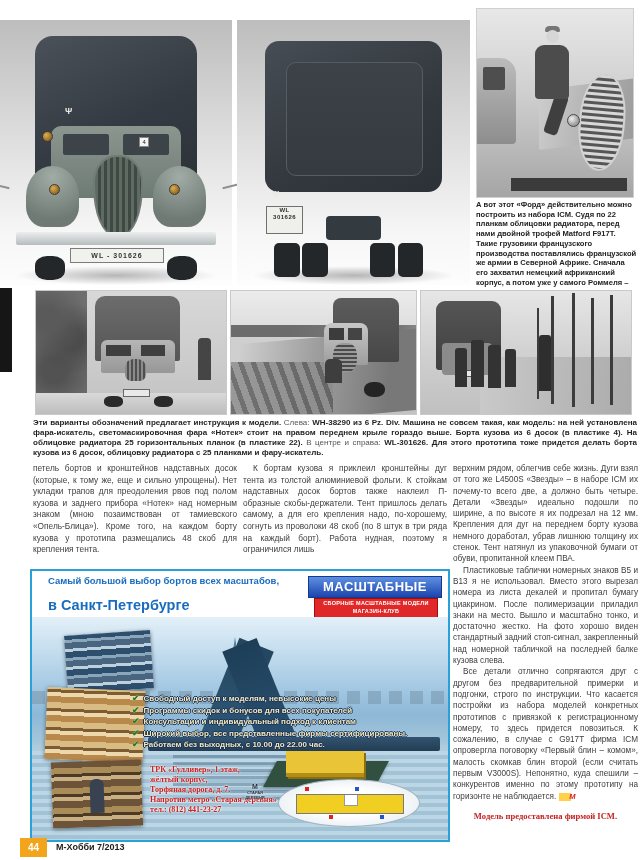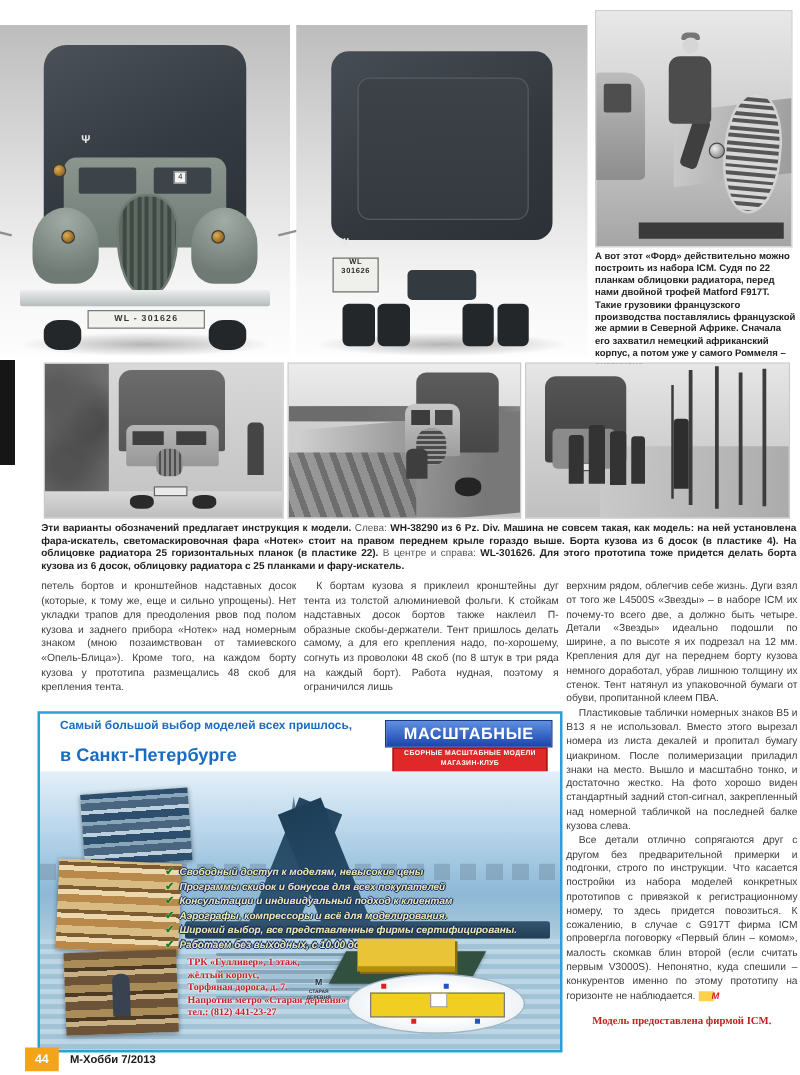--- a/index.html
+++ b/index.html
@@ -187,21 +187,21 @@
   .shop1{left:34px;top:16px;width:86px;height:58px;transform:rotate(-4deg);
     background:repeating-linear-gradient(0deg,#2e4e6e 0 6px,#bcd0de 6px 9px,#49657f 9px 15px,#8aa6ba 15px 18px);}
   .shop2{left:14px;top:72px;width:98px;height:72px;transform:rotate(2.5deg);
     background:repeating-linear-gradient(0deg,#b9894c 0 6px,#ecd8ac 6px 10px,#7c5c30 10px 13px,#d9bc84 13px 19px);}
   .shop3{left:20px;top:144px;width:90px;height:66px;transform:rotate(-2deg);
     background:repeating-linear-gradient(0deg,#6d5438 0 7px,#c9b084 7px 11px,#4c3a24 11px 14px,#a98c58 14px 20px);}
   .shopFig{position:absolute;left:38px;top:18px;width:14px;height:34px;background:#384250;border-radius:6px 6px 0 0;}
   .feat{position:absolute;left:100px;top:70px;width:306px;margin:0;padding:0;list-style:none;}
   .feat li{height:11.6px;white-space:nowrap;}
   .chk{color:#1e7d1e;font-size:9px;font-weight:bold;margin-right:4px;text-shadow:0 0 1px #fff;}
-  .ftext{font-size:8px;font-style:italic;font-weight:bold;color:#f5e8b4;
+  .ftext{font-size:8px;font-weight:bold;color:#f5e8b4;
          text-shadow:0 1px 0 #16305e,1px 0 0 #16305e,0 -1px 0 #16305e,-1px 0 0 #16305e;}
   .addr{position:absolute;left:118px;top:148px;width:160px;color:#c32222;font-weight:bold;
         font-size:8px;line-height:10px;font-family:"Liberation Serif",serif;
         text-shadow:0 0 2px #fff,0 0 2px #fff;}
   .metro{position:absolute;left:206px;top:166px;width:34px;text-align:center;color:#1b2a38;
          text-shadow:0 0 2px #fff;}
   .metro .mM{font-size:7px;font-weight:bold;line-height:7px;}
   .metro .mName{font-size:4px;font-weight:bold;line-height:5px;}
   .iso{position:absolute;left:238px;top:132px;width:112px;height:40px;}
   .isoBase{position:absolute;left:0;top:12px;width:112px;height:26px;background:#31503f;
@@ -333,21 +333,21 @@
     <p class="ind">К бортам кузова я приклеил кронштейны дуг тента из толстой алюминиевой фольги. К стойкам надставных досок бортов также наклеил П-образные скобы-держатели. Тент пришлось делать самому, а для его крепления надо, по-хорошему, согнуть из проволоки 48 скоб (по 8 штук в три ряда на каждый борт). Работа нудная, поэтому я ограничился лишь</p>
   </div>
   <div class="abs col c3">
     <p>верхним рядом, облегчив себе жизнь. Дуги взял от того же L4500S «Звезды» – в наборе ICM их почему-то всего две, а должно быть четыре. Детали «Звезды» идеально подошли по ширине, а по высоте я их подрезал на 12 мм. Крепления для дуг на переднем борту кузова немного доработал, убрав лишнюю толщину их стенок. Тент натянул из упаковочной бумаги от обуви, пропитанной клеем ПВА.</p>
     <p class="ind">Пластиковые таблички номерных знаков B5 и B13 я не использовал. Вместо этого вырезал номера из листа декалей и пропитал бумагу циакрином. После полимеризации приладил знаки на место. Вышло и масштабно тонко, и достаточно жестко. На фото хорошо виден стандартный задний стоп-сигнал, закрепленный над номерной табличкой на последней балке кузова слева.</p>
     <p class="ind"><span>Все детали отлично сопрягаются друг с другом без предварительной примерки и подгонки, строго по инструкции. Что касается постройки из набора моделей конкретных прототипов с привязкой к регистрационному номеру, то здесь придется повозиться. К сожалению, в случае с G917T фирма ICM опровергла поговорку «Первый блин – комом», малость скомкав блин второй (если считать первым V3000S). Непонятно, куда спешили – конкурентов именно по этому прототипу на горизонте не наблюдается.</span><span class="endmark">М</span></p>
     <p class="credit">Модель предоставлена фирмой ICM.</p>
   </div>
 
   <div class="abs ad">
-    <div class="adH1">Самый большой выбор моделей всех пришлось,</div>
+    <div class="adH1">Самый большой выбор бортов всех масштабов,</div>
     <div class="adCity">в Санкт-Петербурге</div>
     <div class="brand">МАСШТАБНЫЕ</div>
     <div class="badge">
       <div>СБОРНЫЕ МАСШТАБНЫЕ МОДЕЛИ</div>
       <div>МАГАЗИН-КЛУБ</div>
     </div>
     <div class="adPhoto">
       <div class="skyline"></div>
       <div class="spire"></div>
       <div class="leaf leafL"></div>
@@ -357,21 +357,20 @@
       <div class="reflect"></div>
       <div class="shop shop1"></div>
       <div class="shop shop2"></div>
       <div class="shop shop3">
         <div class="shopFig"></div>
       </div>
       <ul class="feat">
         <li><span class="chk">✔</span><span class="ftext">Свободный доступ к моделям, невысокие цены</span></li>
         <li><span class="chk">✔</span><span class="ftext">Программы скидок и бонусов для всех покупателей</span></li>
         <li><span class="chk">✔</span><span class="ftext">Консультации и индивидуальный подход к клиентам</span></li>
-        <li><span class="chk">✔</span><span class="ftext">Аэрографы, компрессоры и всё для моделирования.</span></li>
         <li><span class="chk">✔</span><span class="ftext">Широкий выбор, все представленные фирмы сертифицированы.</span></li>
         <li><span class="chk">✔</span><span class="ftext">Работаем без выходных, с 10.00 до 22.00 час.</span></li>
       </ul>
       <div class="addr">
         <div>ТРК «Гулливер», 1 этаж,</div>
         <div>жёлтый корпус,</div>
         <div>Торфяная дорога, д. 7.</div>
         <div>Напротив метро «Старая деревня»</div>
         <div>тел.: (812) 441-23-27</div>
       </div>

